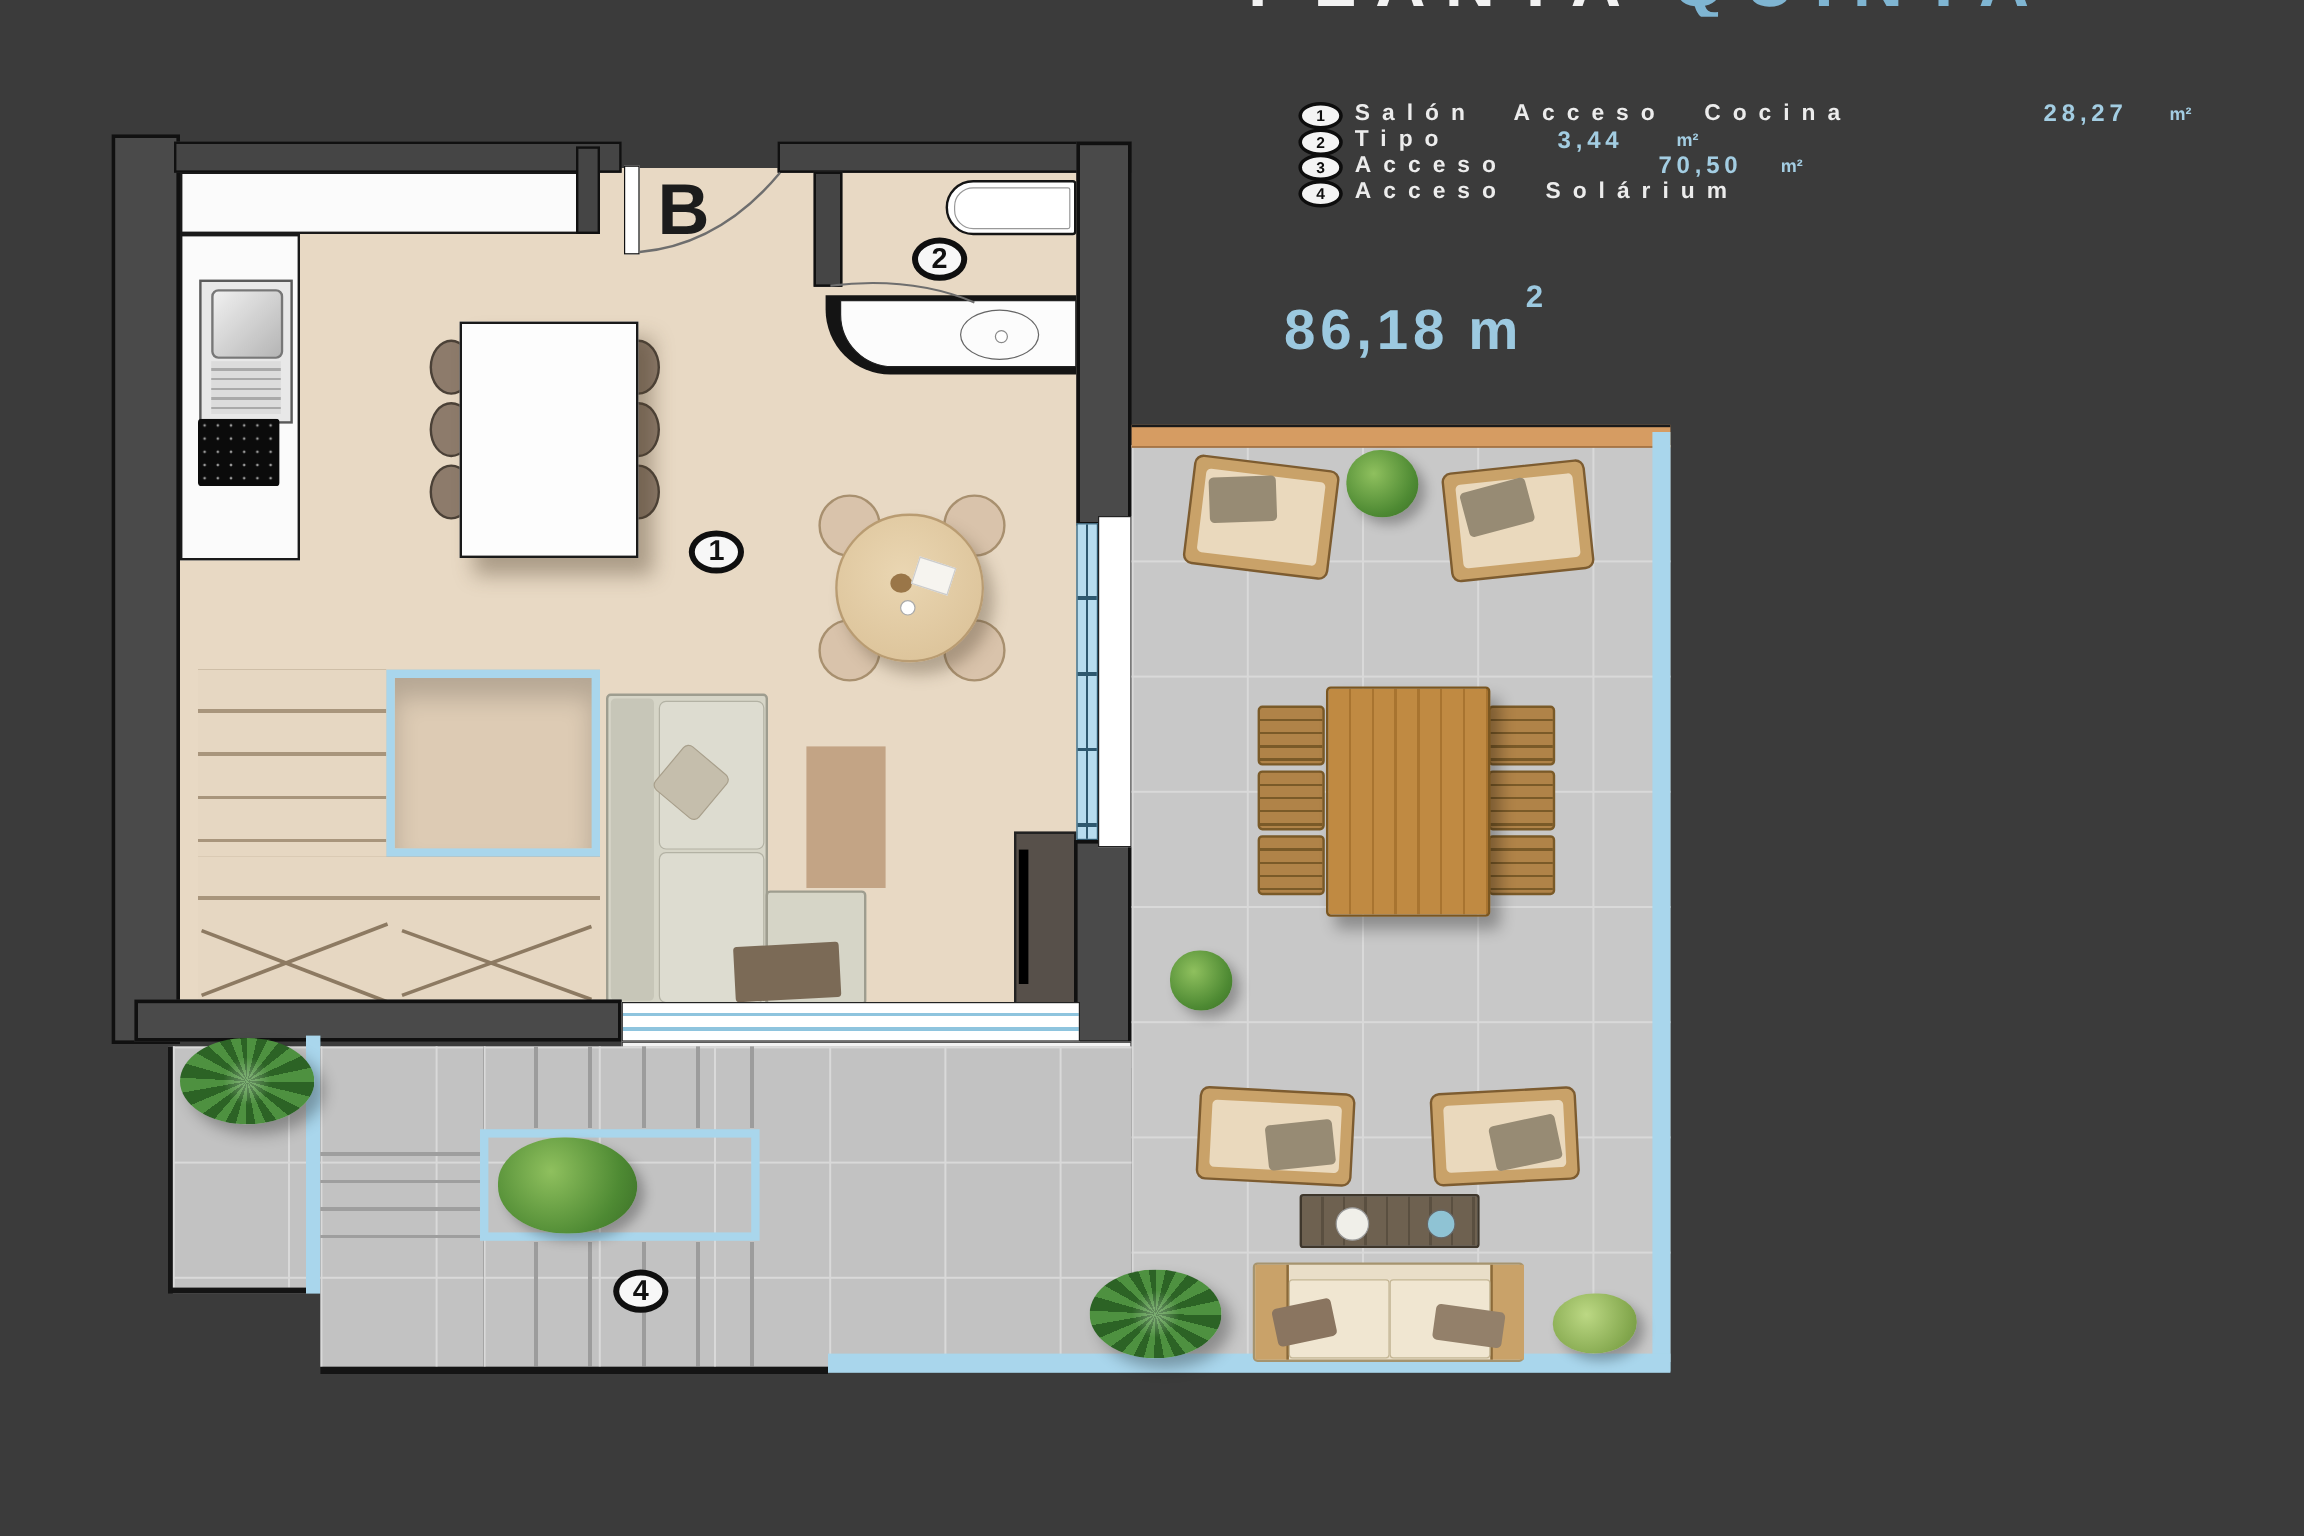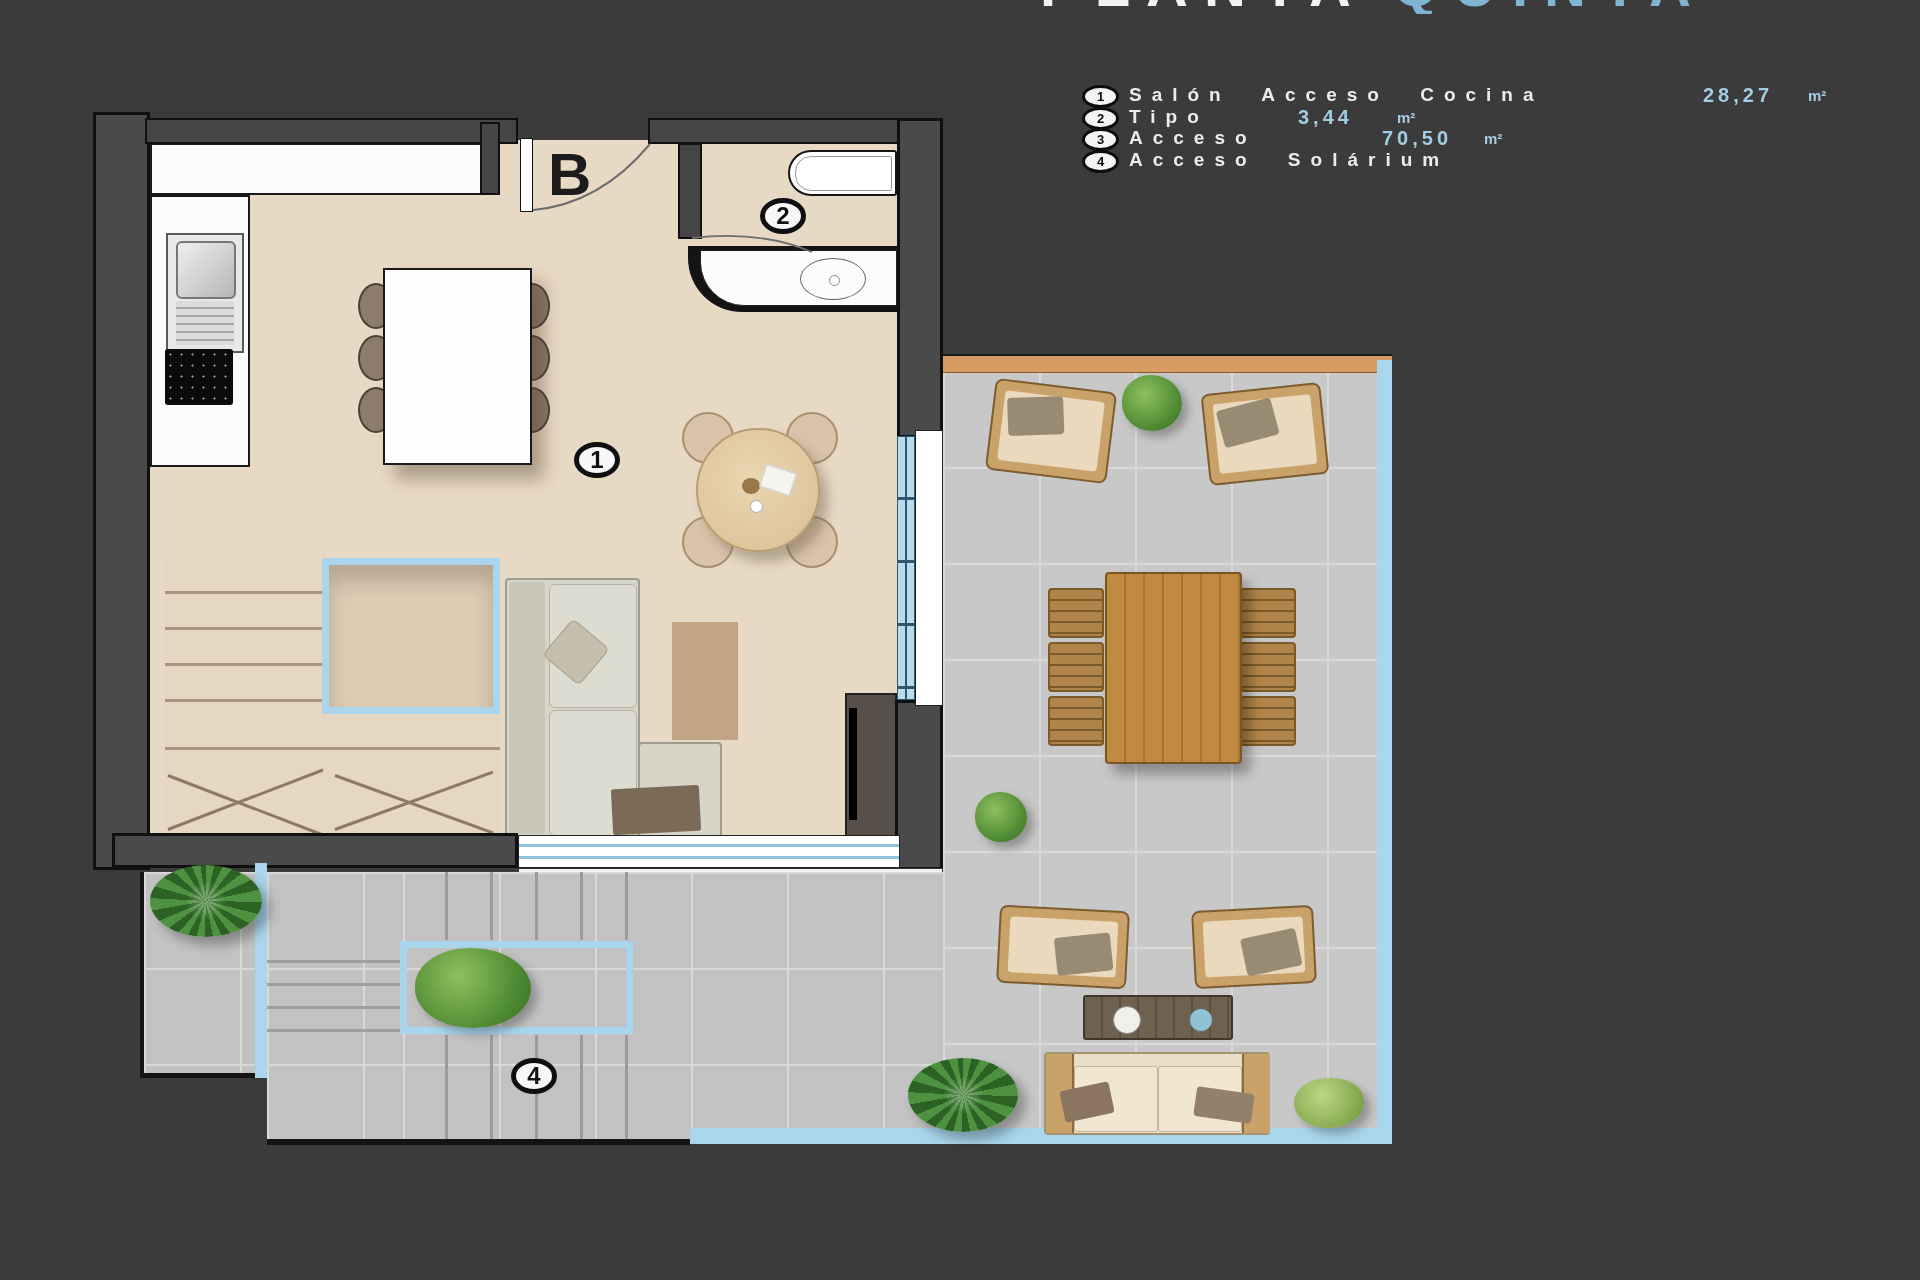--- a/index.html
+++ b/index.html
@@ -245,14 +245,17 @@
       <span class="legend-label">Acceso</span>
       <span class="legend-value v3">70,50</span>
       <span class="legend-unit u3">m²</span>
     </div>
     <div class="legend-row">
       <span class="bullet">4</span>
       <span class="legend-label">Acceso Solárium</span>
     </div>
   </div>
 
+  <div class="total-value">
+    <span>86,18</span><span class="total-unit">m</span><sup class="total-sup">2</sup>
+  </div>
 
 </div>
 
 </body></html>

